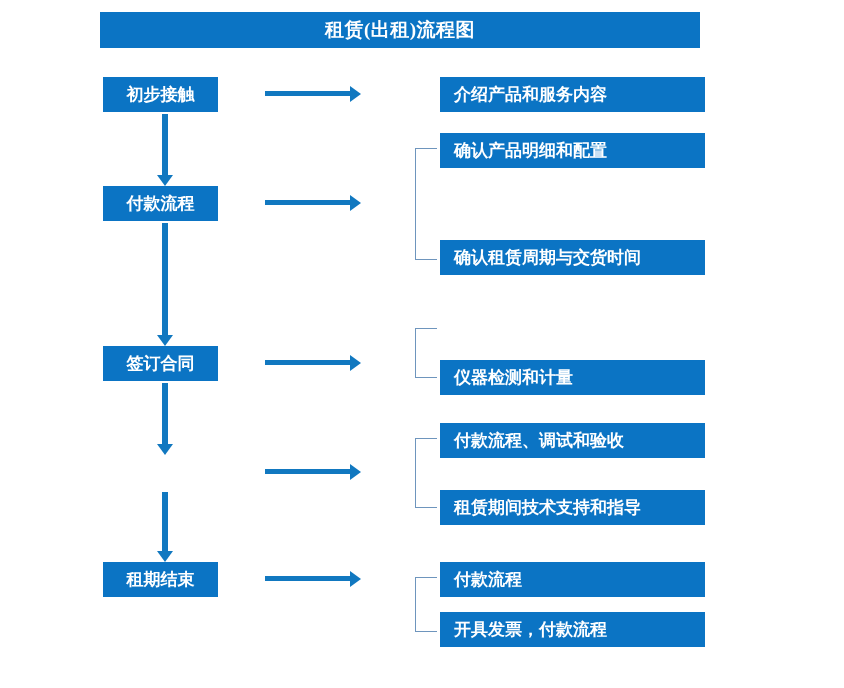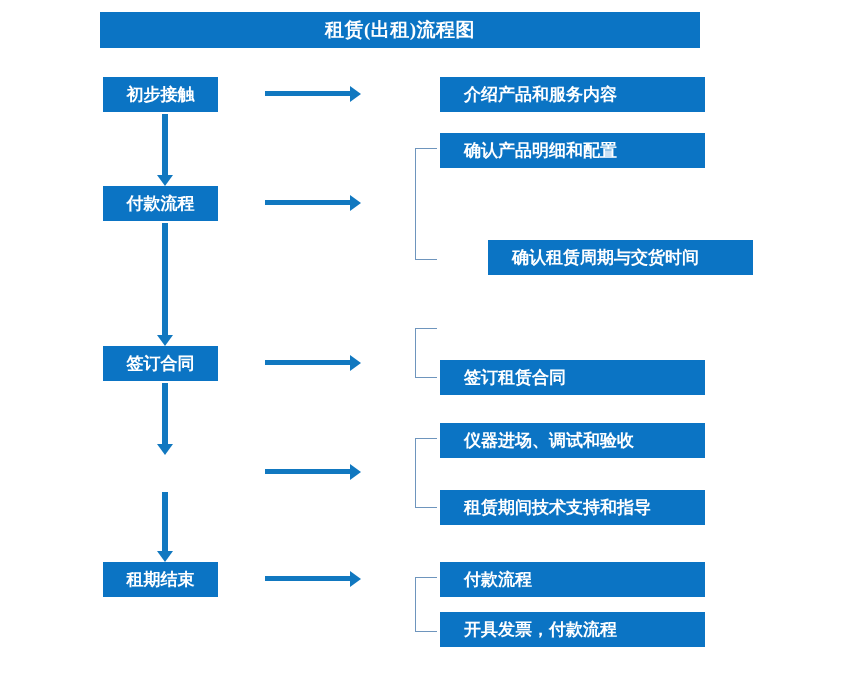--- a/index.html
+++ b/index.html
@@ -44,21 +44,21 @@
     width: 115px;
     height: 35px;
     justify-content: center;
     font-size: 17px;
   }
   .node.right {
     left: 440px;
     width: 265px;
     height: 35px;
     justify-content: flex-start;
-    padding-left: 24px;
+    padding-left: 14px;
     font-size: 17px;
   }
   
   .v-arrow {
     position: absolute;
     left: 155px;
     width: 20px;
   }
   .v-arrow .shaft {
     position: absolute;
@@ -162,23 +162,23 @@
   </div>
 
   <div class="bracket" style="top:148px; height:112px;"></div>
   <div class="bracket" style="top:328px; height:50px;"></div>
   <div class="bracket" style="top:438px; height:70px;"></div>
   <div class="bracket" style="top:577px; height:55px;"></div>
 
   <div class="node right" style="top:77px;">介绍产品和服务内容</div>
 
   <div class="node right" style="top:133px;">确认产品明细和配置</div>
-  <div class="node right" style="top:240px;margin-left:48px;">确认租赁周期与交货时间</div>
+  <div class="node right" style="top:240px;">确认租赁周期与交货时间</div>
 
-  <div class="node right" style="top:360px;">签订租赁合同</div>
+  <div class="node right" style="top:360px;">仪器检测和计量</div>
 
-  <div class="node right" style="top:423px;">仪器进场、调试和验收</div>
+  <div class="node right" style="top:423px;">付款流程、调试和验收</div>
   <div class="node right" style="top:490px;">租赁期间技术支持和指导</div>
 
   <div class="node right" style="top:562px;">付款流程</div>
   <div class="node right" style="top:612px;">开具发票，付款流程</div>
 
 </div>
 
 </body></html>

